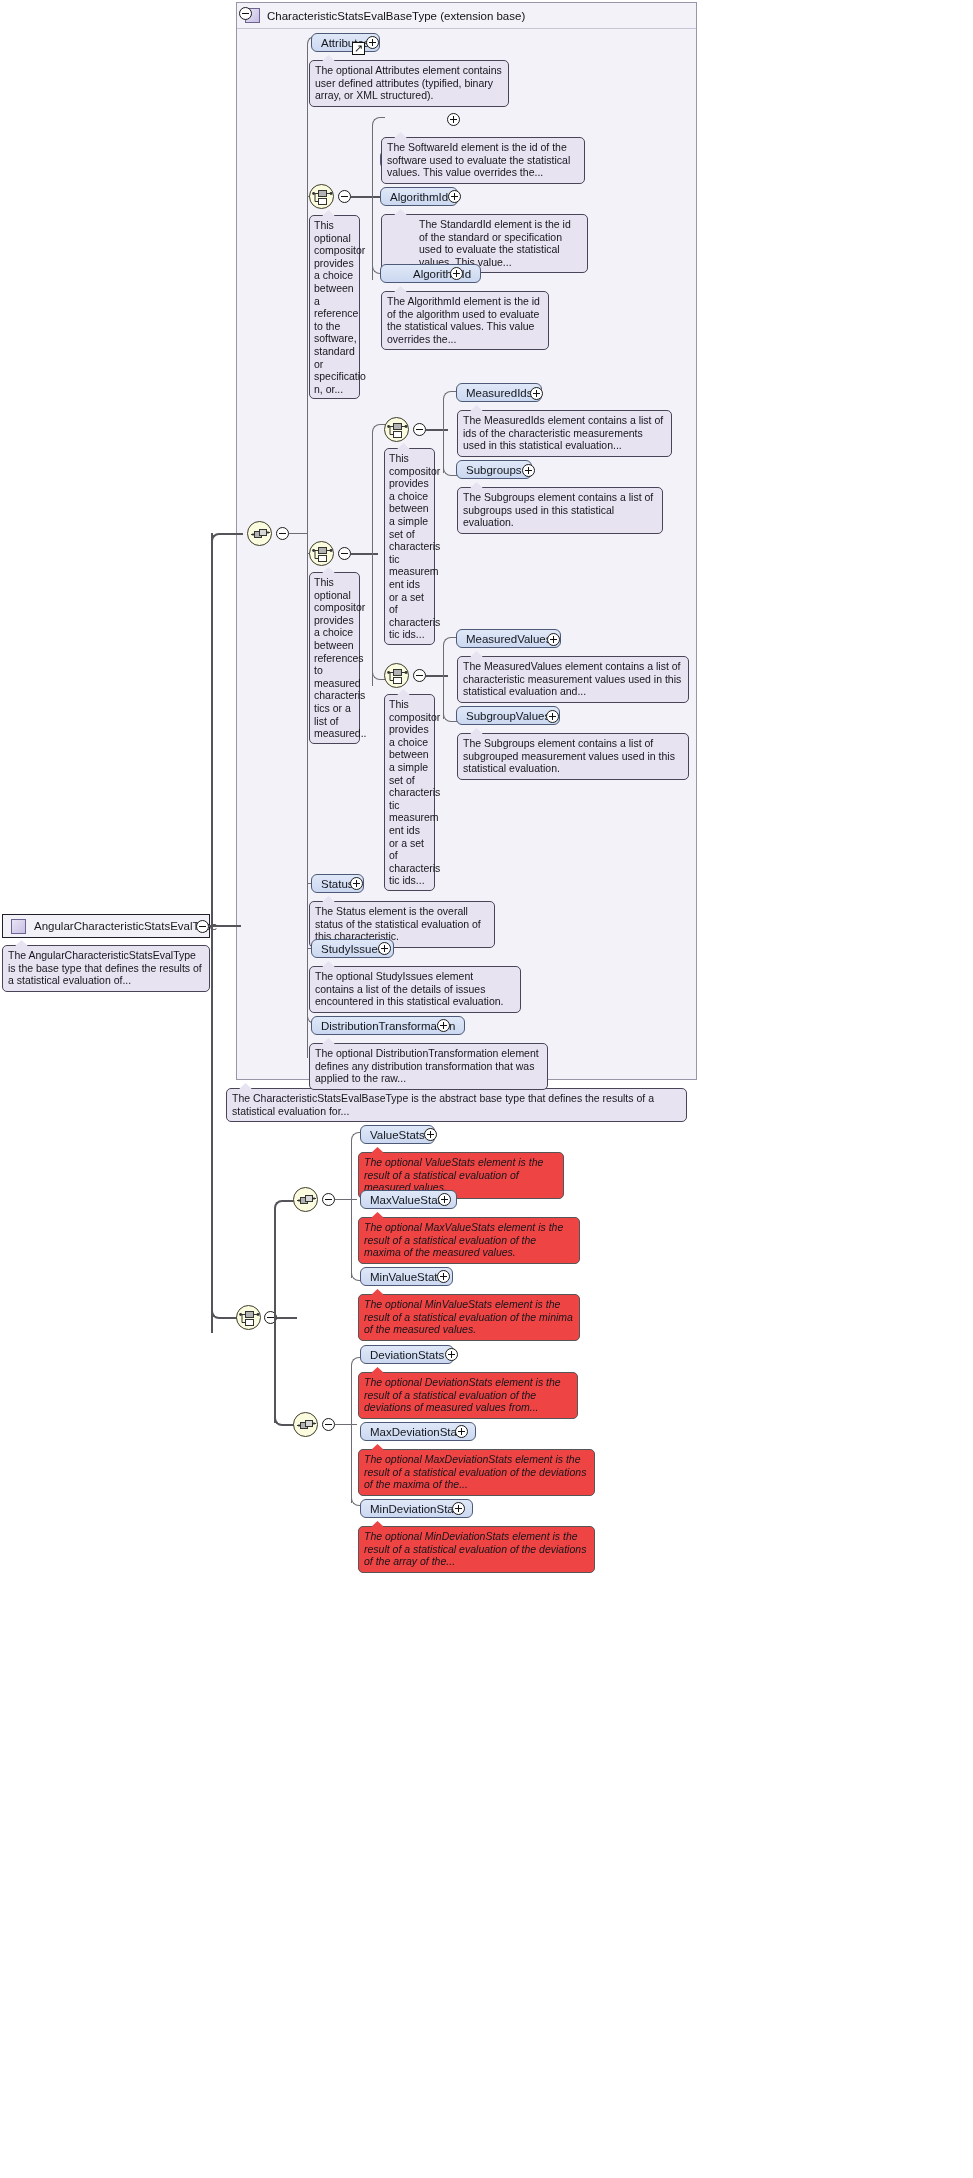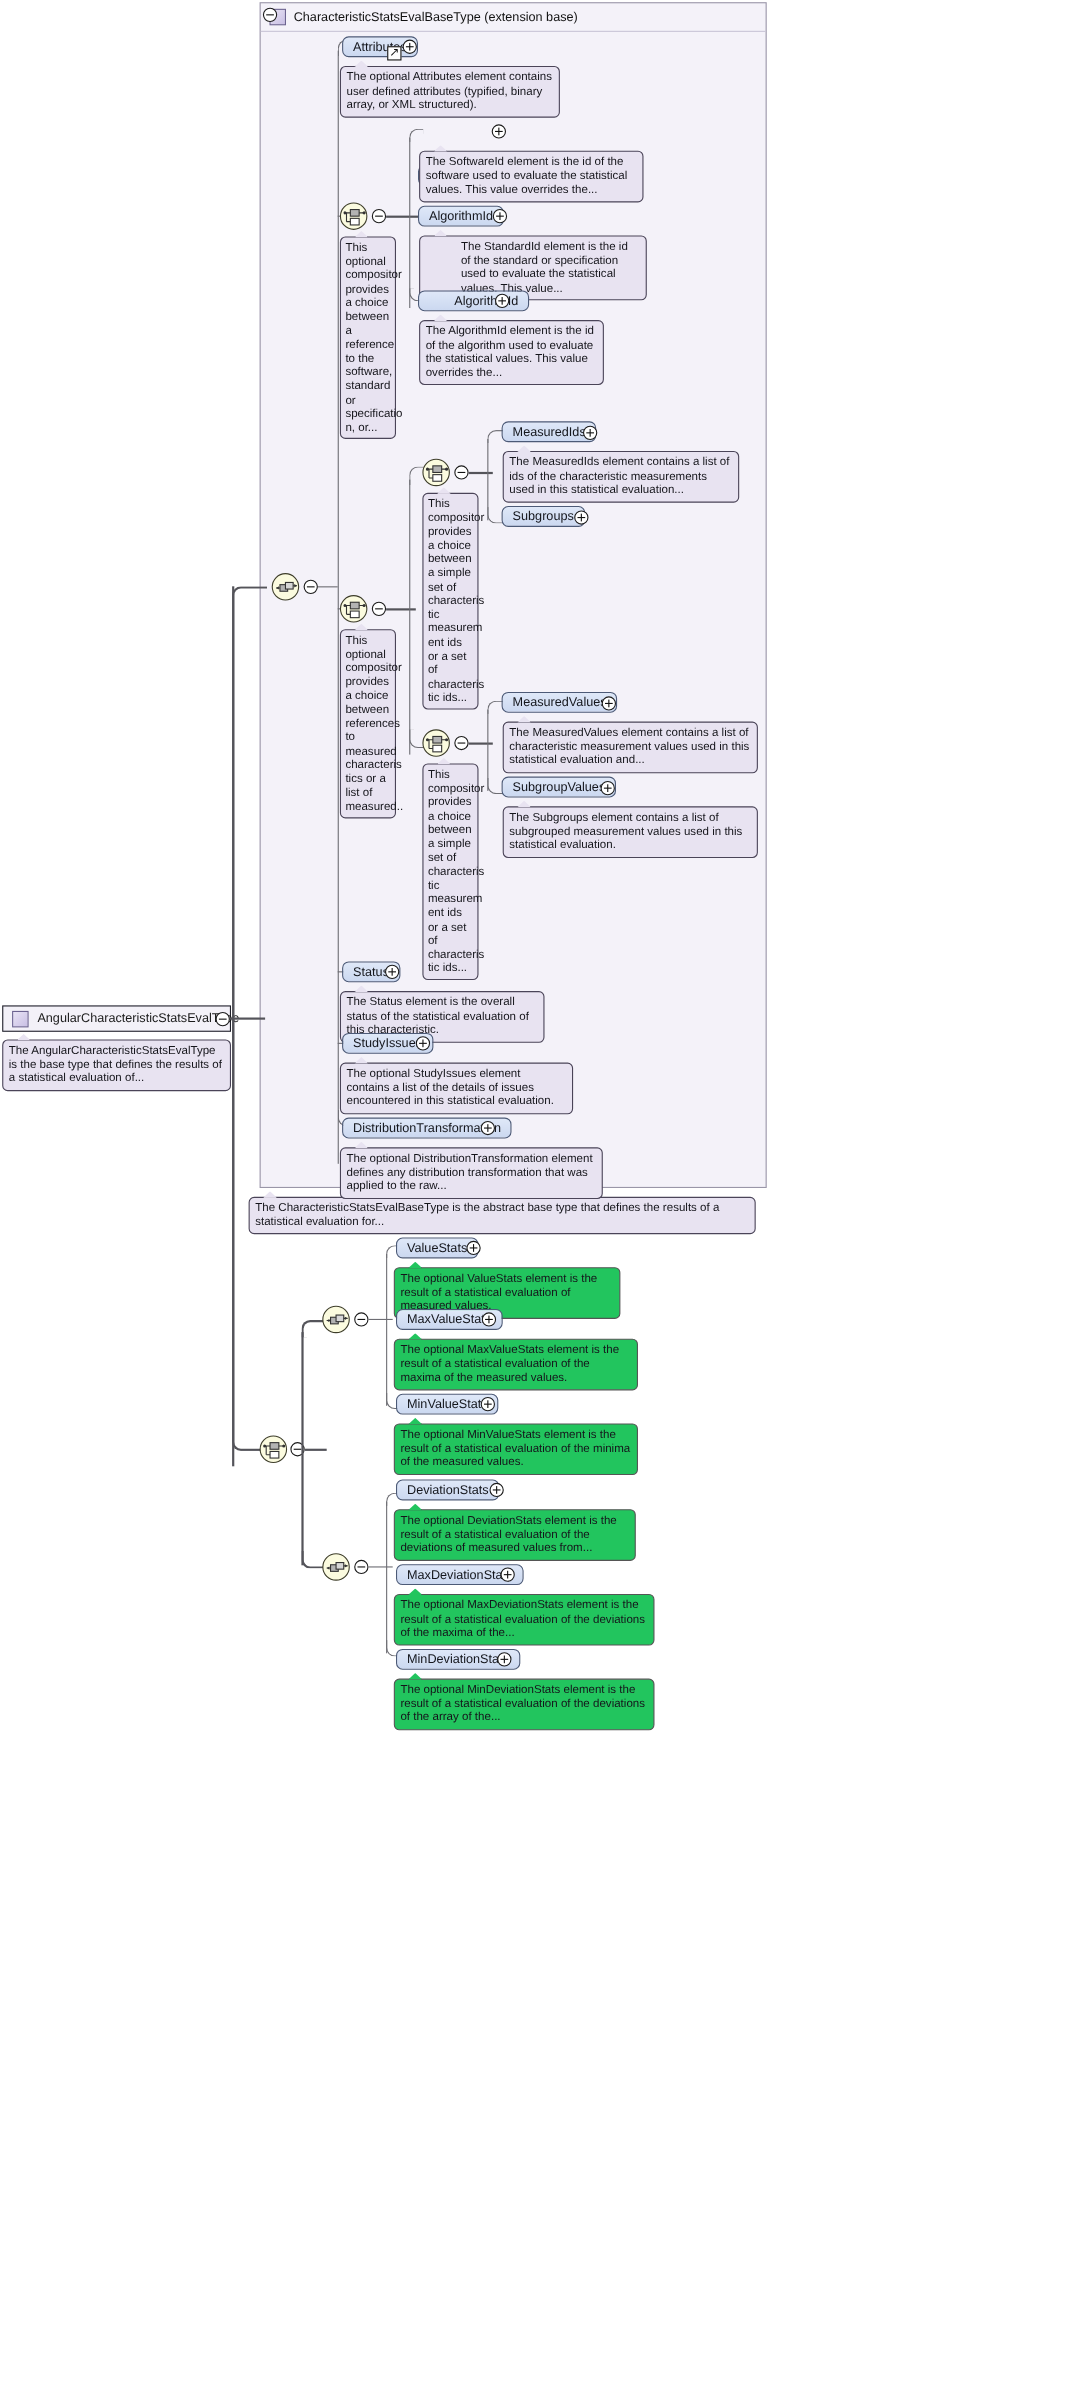--- a/index.html
+++ b/index.html
@@ -44,21 +44,21 @@
     font-size:11.5px;color:#14161c;white-space:nowrap;
   }
 
   
   .anno{
     position:absolute;
     background:#e8e3f1;border:1px solid #4a4458;border-radius:5px;
     padding:3px 5px 4px 5px;box-sizing:border-box;
     font-size:10.5px;line-height:12.6px;color:#15151b;
   }
-  .anno.light{background:#22c55e;border-color:#555;}
+  .anno.light{background:#ef4444;border-color:#555;font-style:italic;}
   .anno::before{
     content:"";position:absolute;left:12px;top:-6px;
     width:11px;height:6px;background:inherit;
     border-left:1px solid #4a4458;border-right:1px solid #4a4458;
     clip-path:polygon(0% 100%,50% 0%,100% 100%);
   }
   .anno.narrow{padding:3px 4px;}
 
   
   .comp{
@@ -256,20 +256,23 @@
   </div>
   <div class="tog plus" style="left:530px;top:387px;"></div>
   <div class="anno" style="left:457px;top:410px;width:215px;">
     <span>The MeasuredIds element contains a list of ids of the characteristic measurements used in this statistical evaluation...</span>
   </div>
 
   <div class="elem" style="left:456px;top:460px;">
     <span>Subgroups</span>
   </div>
   <div class="tog plus" style="left:522px;top:464px;"></div>
+  <div class="anno" style="left:457px;top:487px;width:206px;">
+    <span>The Subgroups element contains a list of subgroups used in this statistical evaluation.</span>
+  </div>
 
   <div class="comp" style="left:384px;top:663px;">
     <svg width="21" height="21" viewBox="0 0 21 21">
       <rect x="6.5" y="3.5" width="8" height="6" fill="#b3b3b3" stroke="#333"></rect>
       <rect x="6.5" y="11.5" width="8" height="6" fill="#fff" stroke="#333"></rect>
       <line x1="1" y1="6.5" x2="6.5" y2="6.5" stroke="#333"></line>
       <line x1="14.5" y1="6.5" x2="20" y2="6.5" stroke="#333"></line>
       <line x1="3" y1="6.5" x2="3" y2="14.5" stroke="#333"></line>
       <line x1="3" y1="14.5" x2="6.5" y2="14.5" stroke="#333"></line>
       <circle cx="1.6" cy="6.5" r="1.4" fill="#333"></circle>

